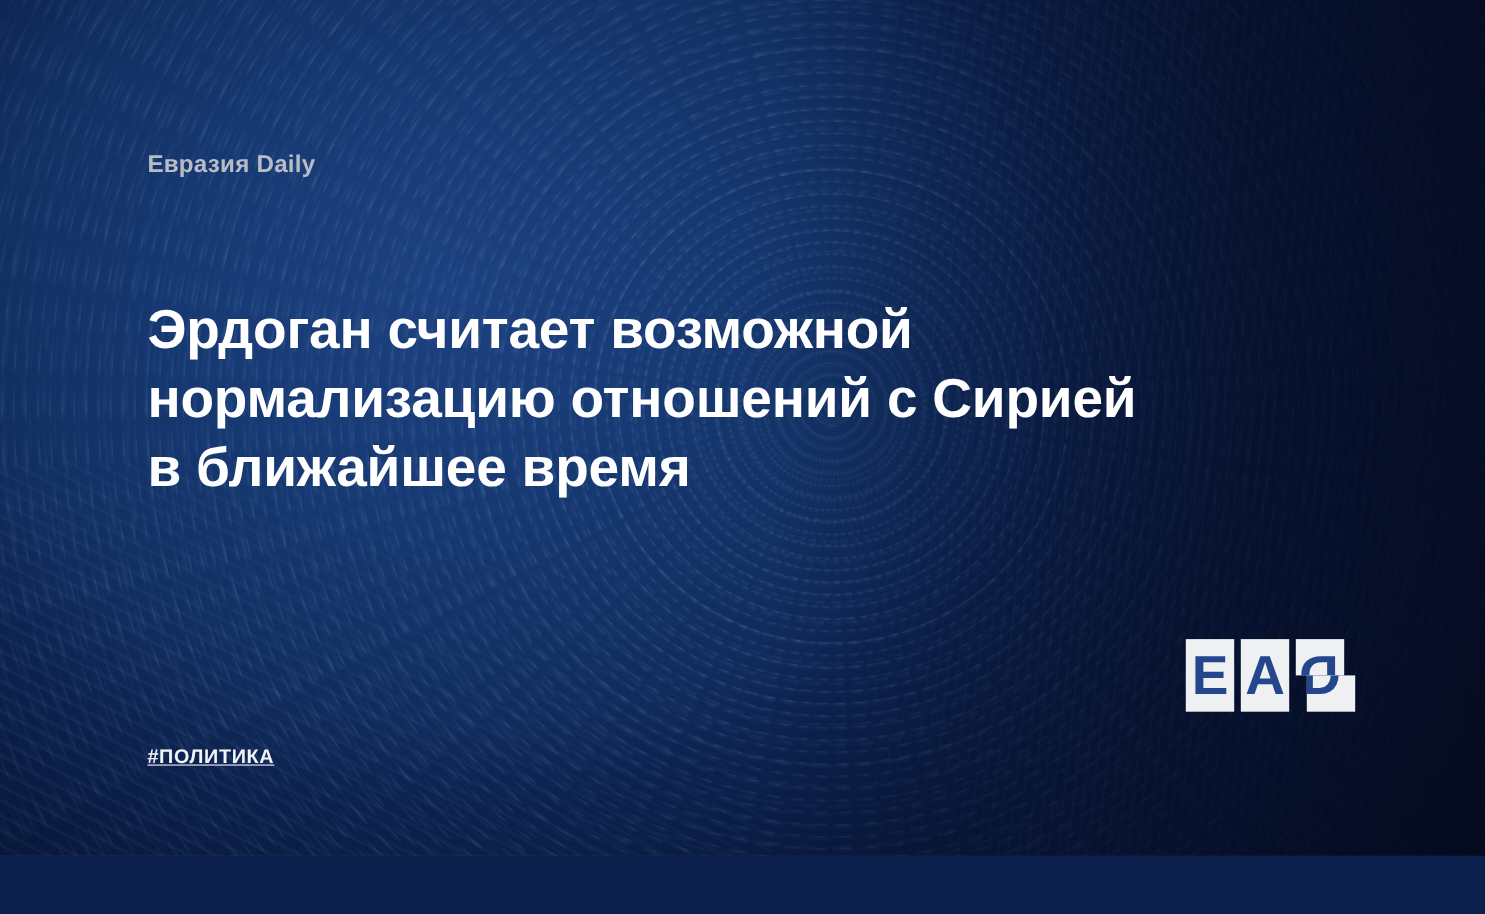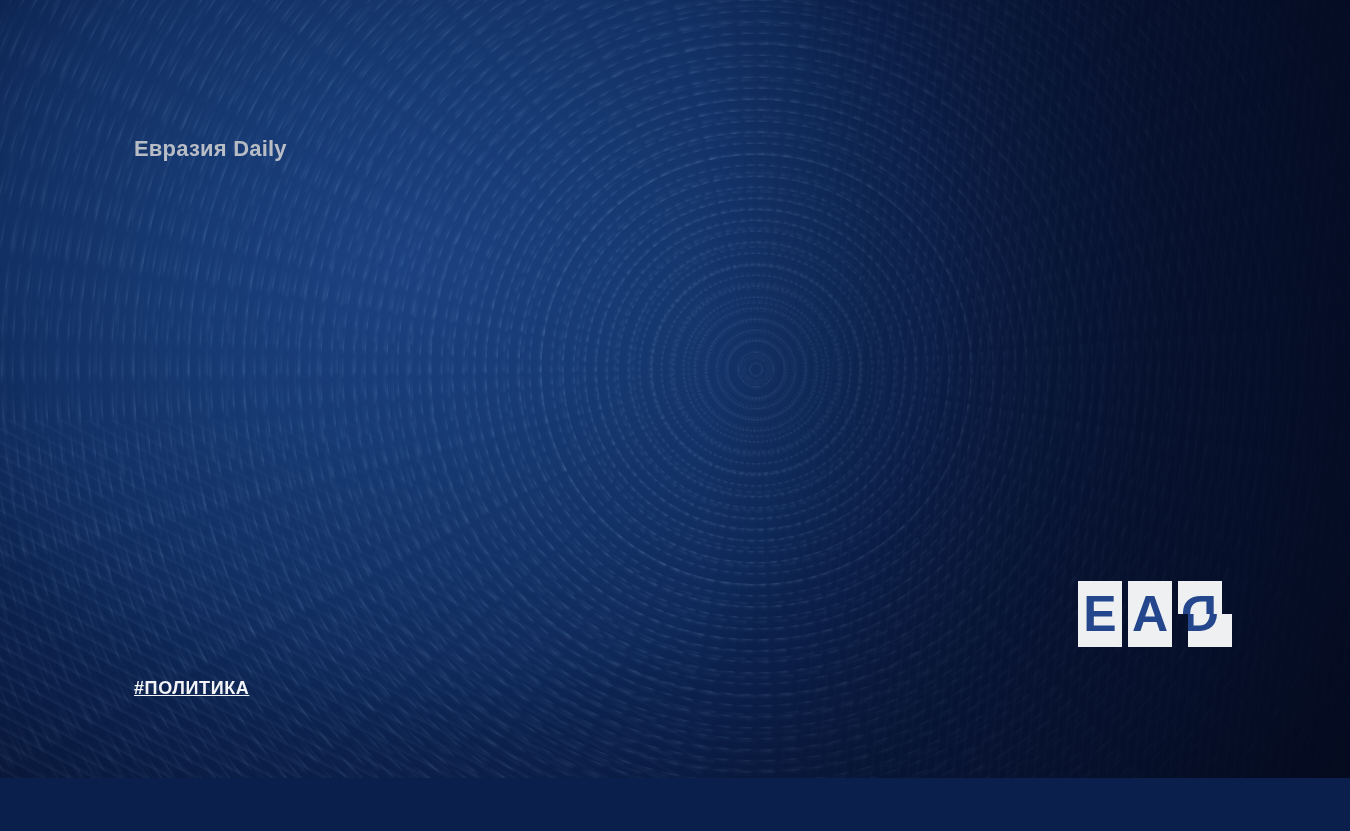--- a/index.html
+++ b/index.html
@@ -220,20 +220,25 @@
   <div class="trails t3"></div>
   <div class="streaks-right"></div>
   <div class="streaks-bl"></div>
   <div class="bg-right-dark"></div>
   <div class="bg-vignette"></div>
 
   <div class="content">
 
     <div class="site-name">Евразия Daily</div>
 
+    <h1 class="headline">
+      <span class="hl-line">Эрдоган считает возможной</span>
+      <span class="hl-line">нормализацию отношений с Сирией</span>
+      <span class="hl-line">в ближайшее время</span>
+    </h1>
 
     <div class="category-tag">#ПОЛИТИКА</div>
 
     <div class="logo">
       <div class="logo-tile">E</div>
       <div class="logo-tile">A</div>
       <div class="logo-tile-d">
         <div class="d-half top">
           <span class="d-glyph">D</span>
         </div>

